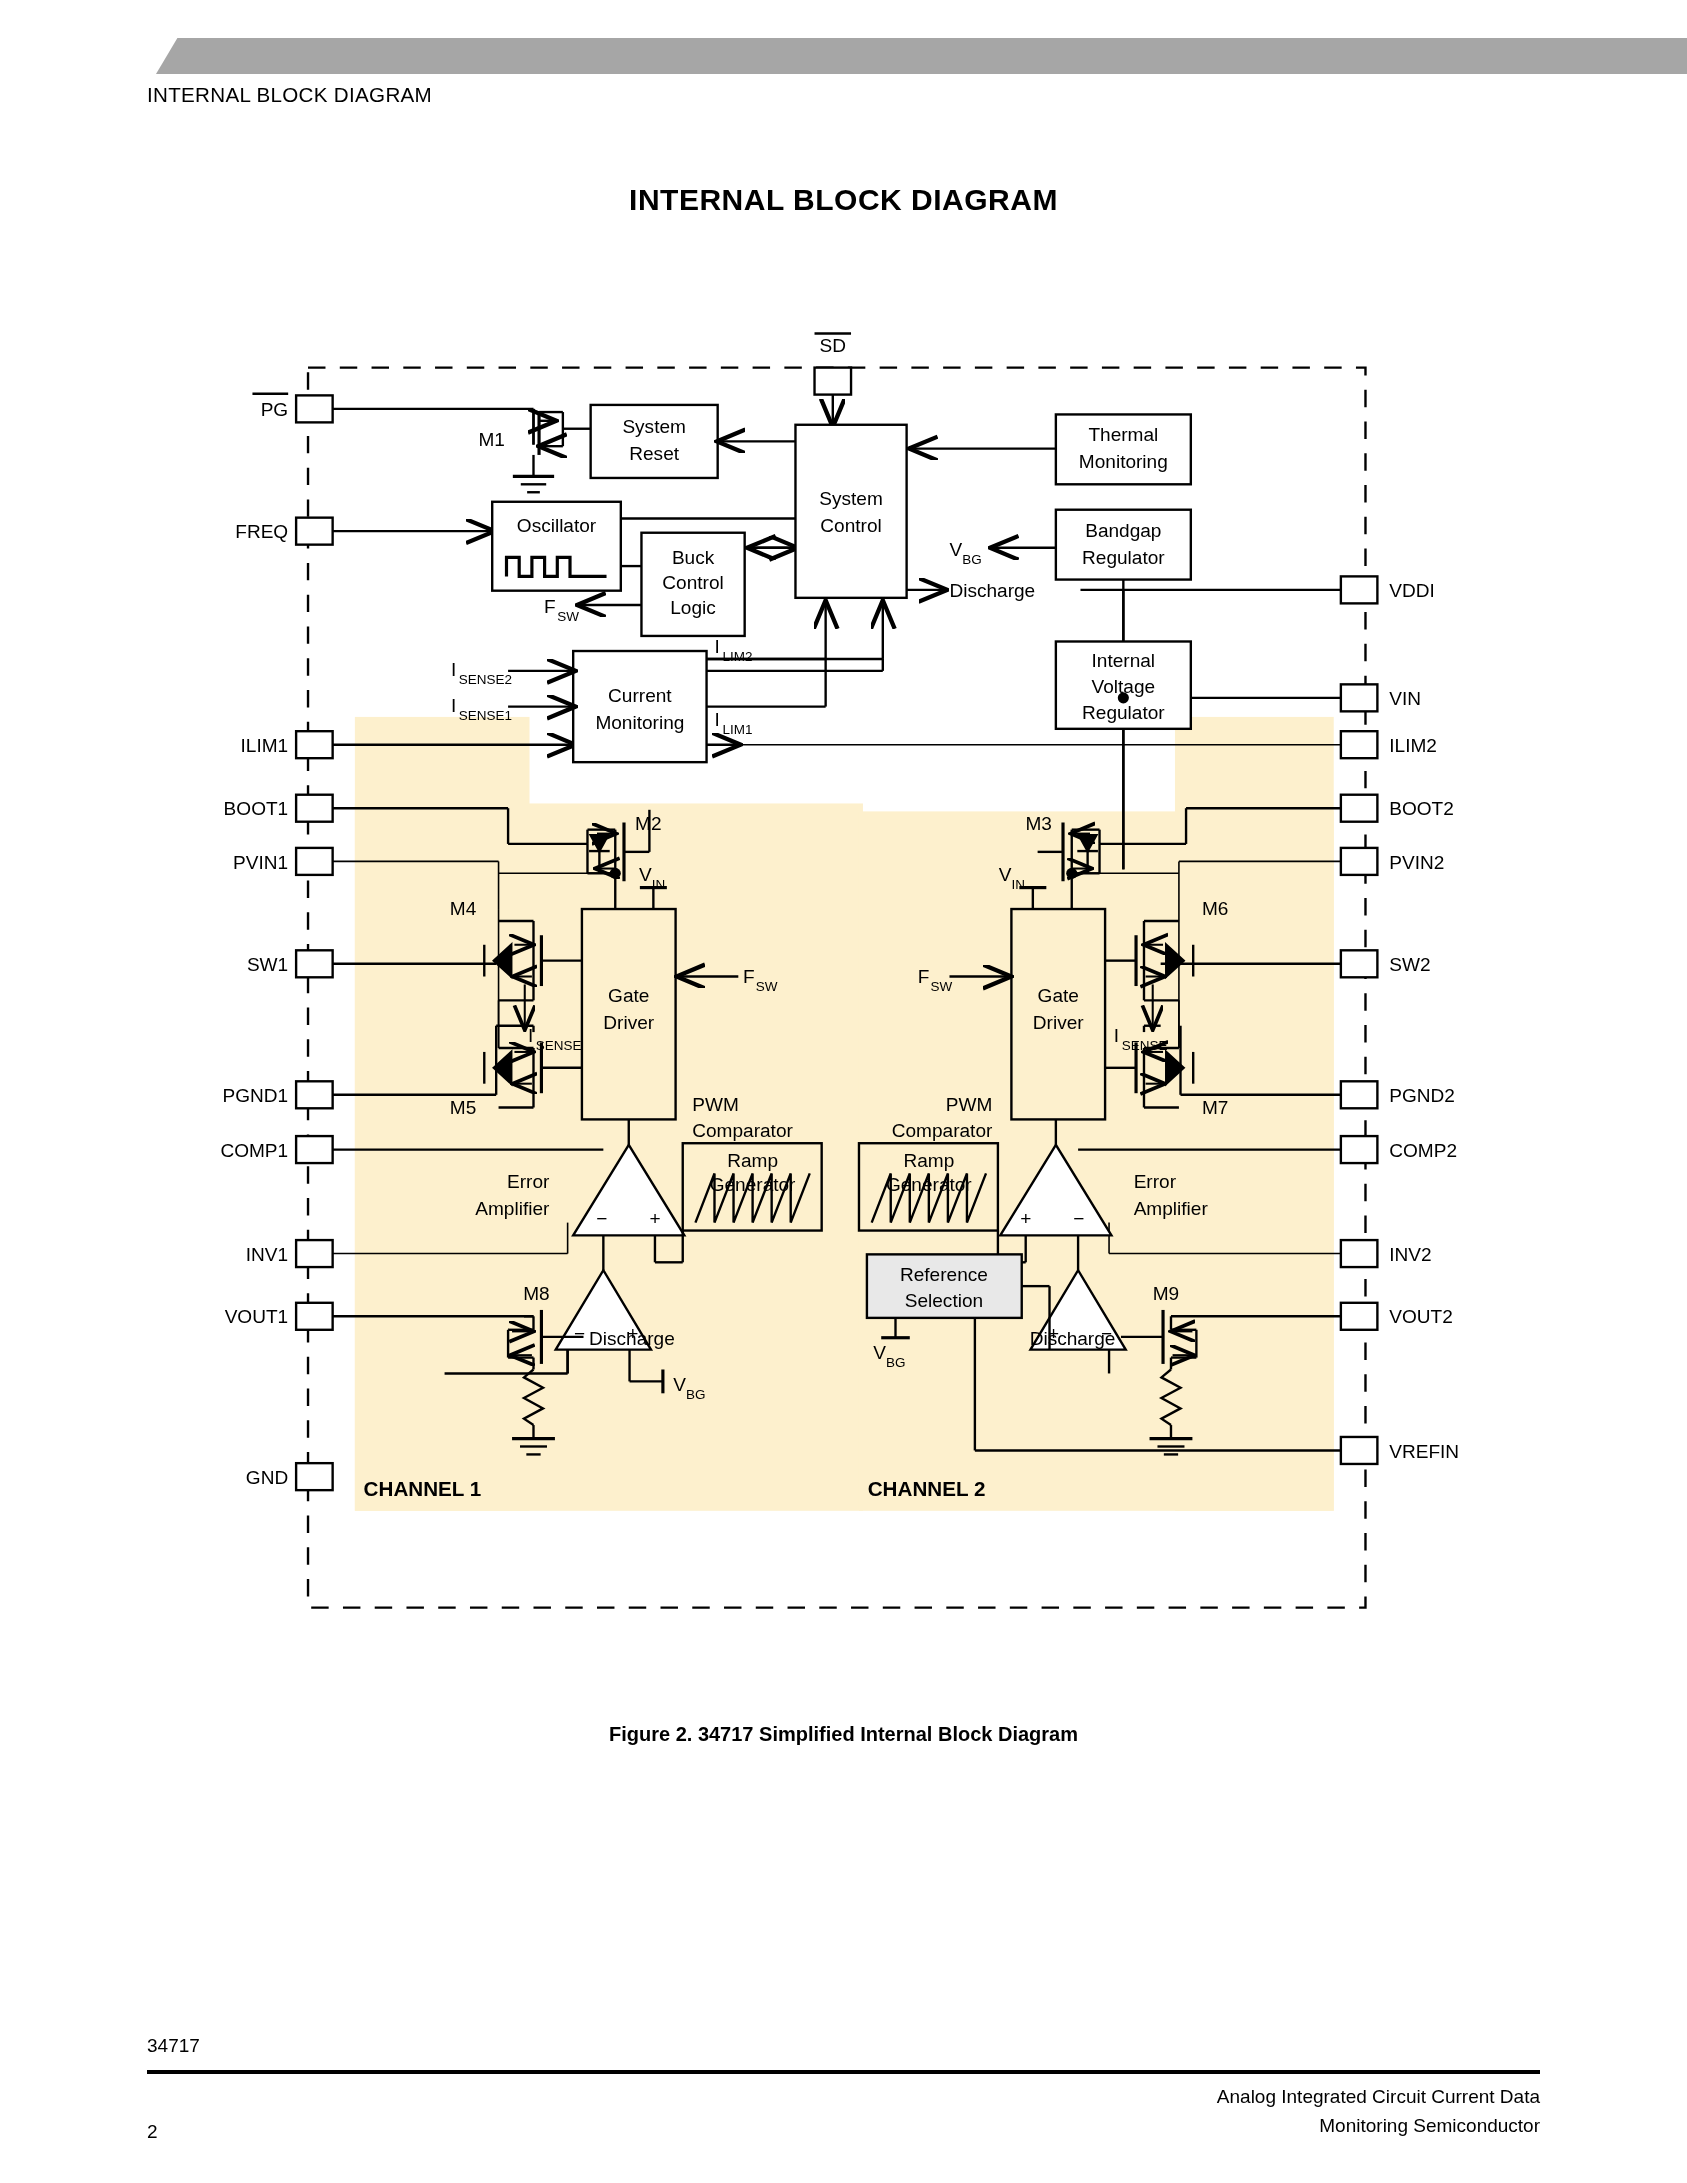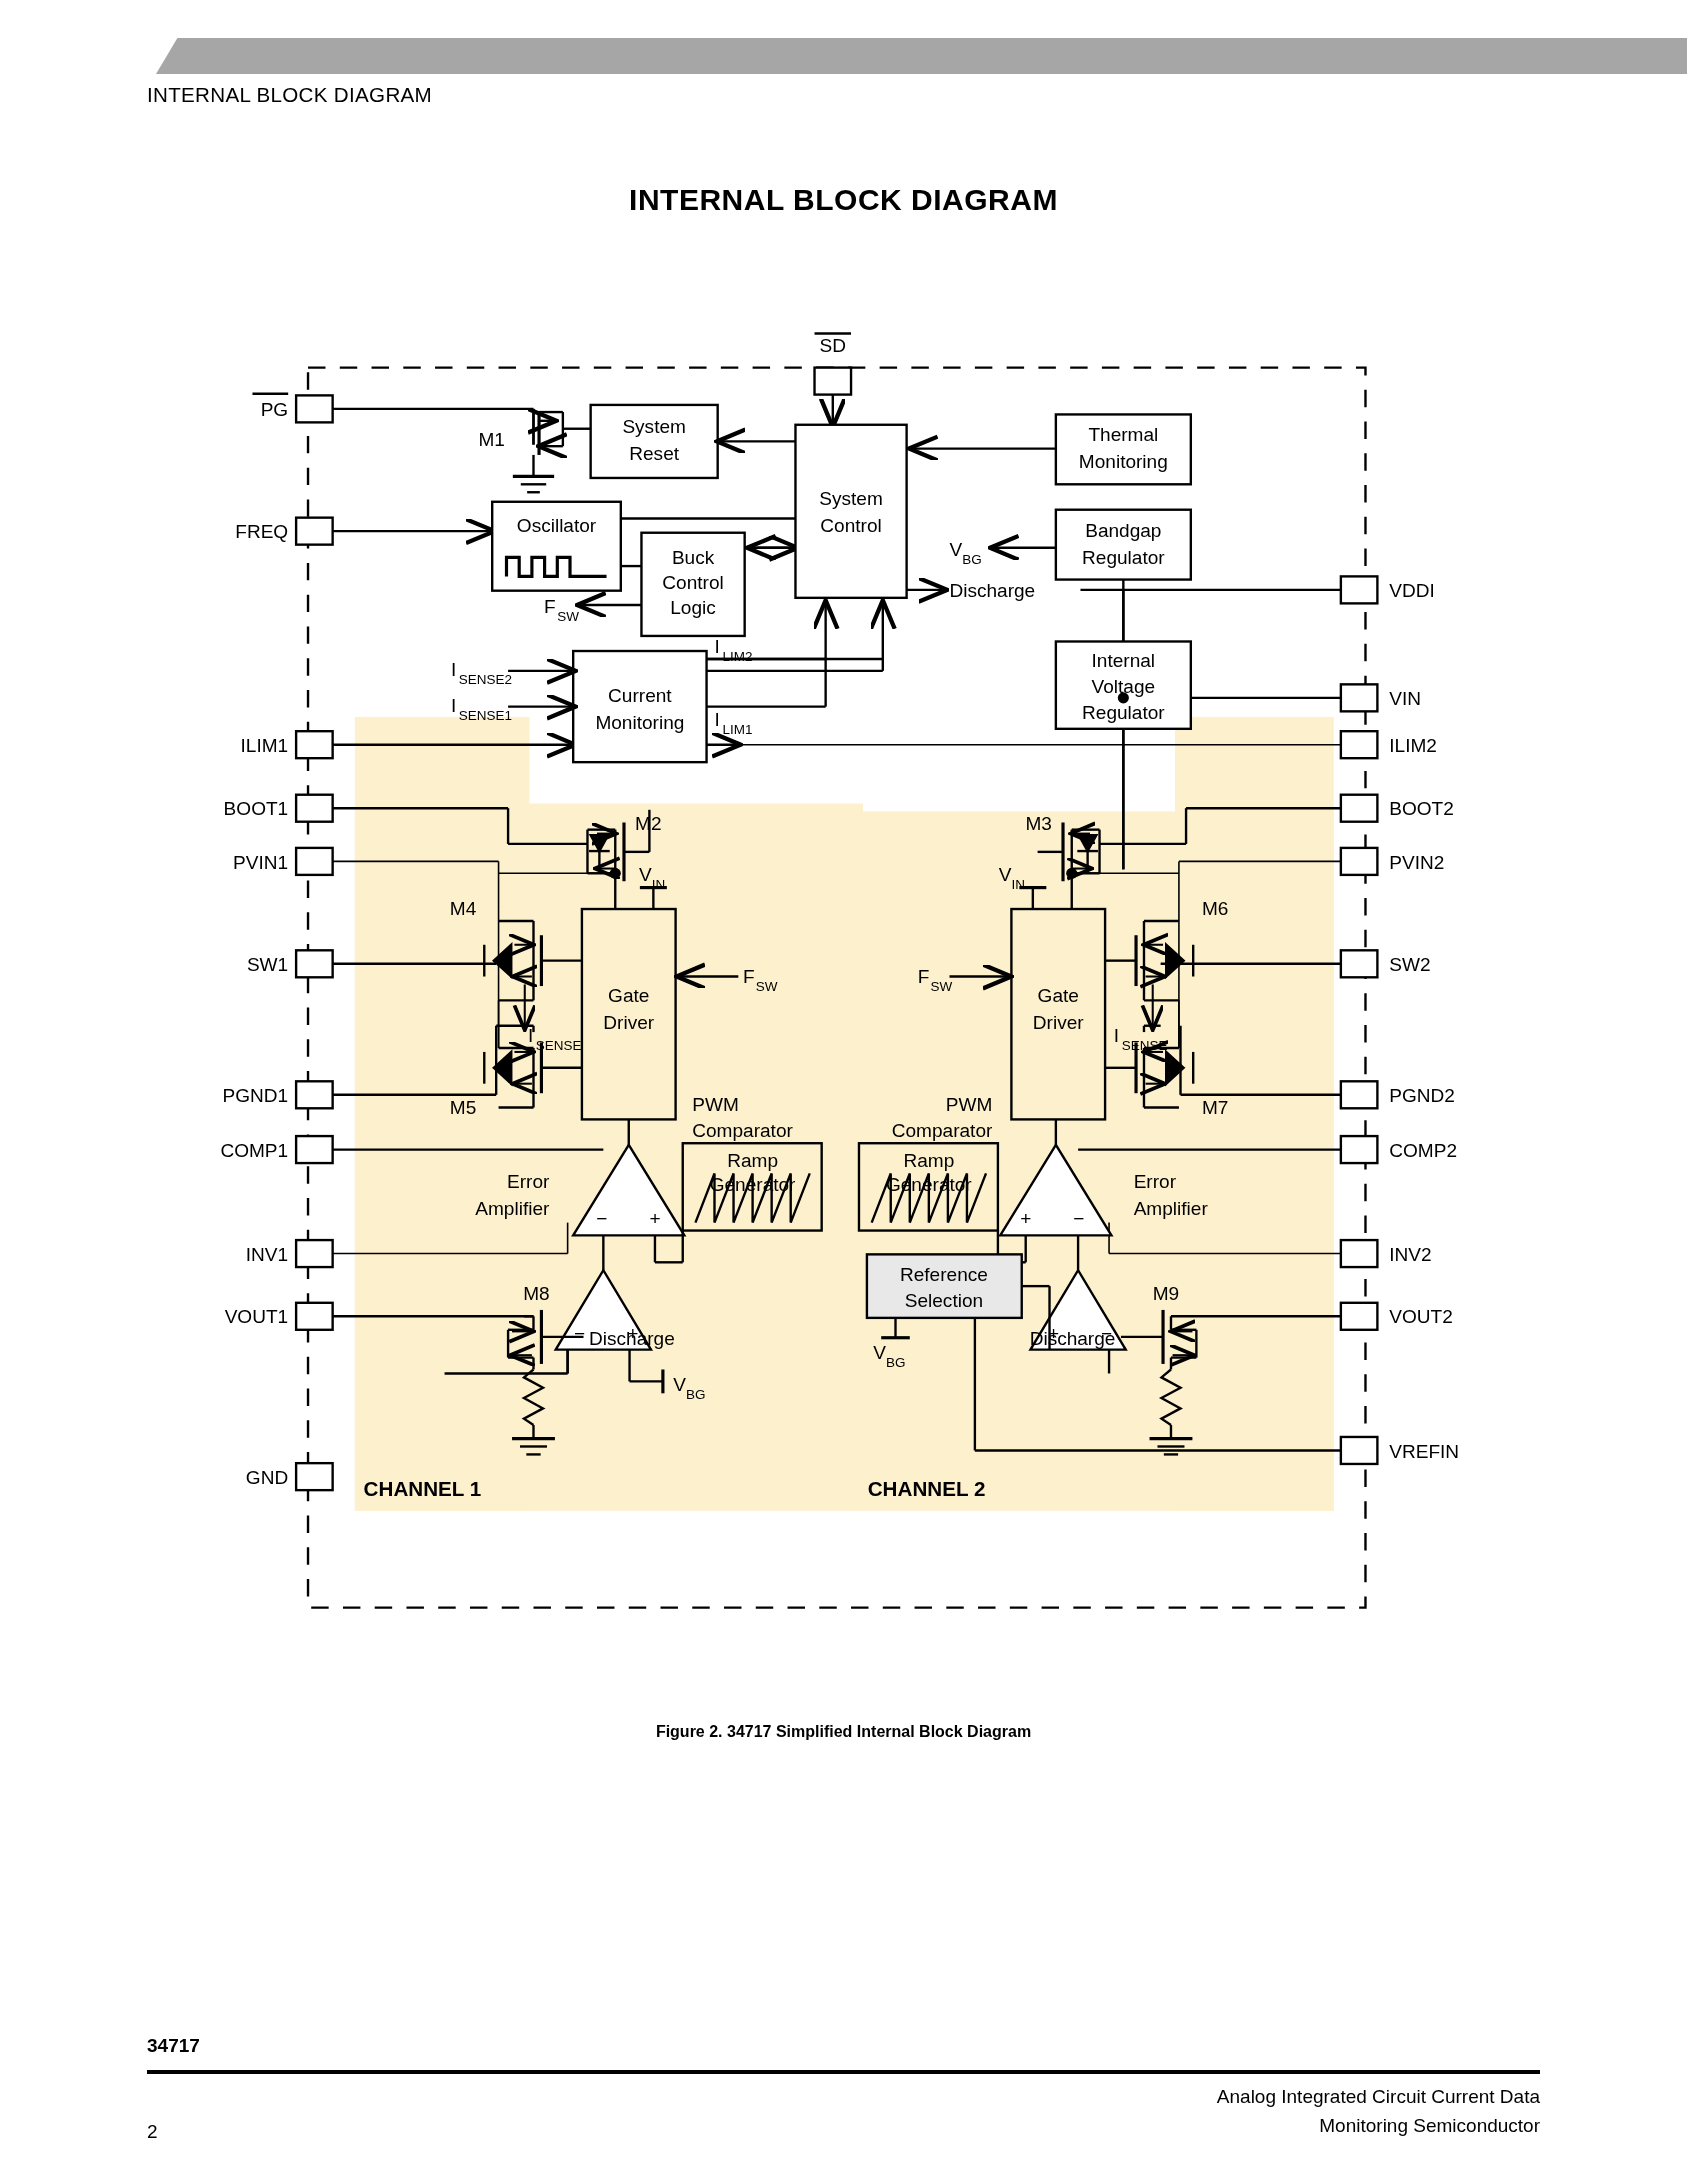--- a/index.html
+++ b/index.html
@@ -8,22 +8,22 @@
 
   
   #banner{position:absolute;left:0;top:38px;width:1687px;height:36px;overflow:hidden;}
   #banner .bar{position:absolute;left:156px;top:0;width:1532px;height:36px;background:#a6a6a6;
        -webkit-clip-path:polygon(21.4px 0,100% 0,100% 100%,0 100%);
        clip-path:polygon(21.4px 0,100% 0,100% 100%,0 100%);}
   #hdr-label{position:absolute;left:147px;top:83px;font-size:20.6px;letter-spacing:0.3px;}
   #page-title{position:absolute;left:0;top:183px;width:1687px;text-align:center;
        font-size:30px;font-weight:bold;letter-spacing:0.5px;}
   #fig-caption{position:absolute;left:0;top:1723px;width:1687px;text-align:center;
-       font-size:16px;font-weight:bold;}
-  #foot-part{position:absolute;left:147px;top:2035px;font-size:19px;font-weight:bold;}
+       font-size:20px;font-weight:bold;}
+  #foot-part{position:absolute;left:147px;top:2035px;font-size:19px;font-weight:normal;}
   #foot-rule{position:absolute;left:147px;top:2070px;width:1393px;height:4px;background:#000;}
   #foot-pageno{position:absolute;left:147px;top:2121px;font-size:19px;}
   #foot-right{position:absolute;right:147px;top:2082px;text-align:right;font-size:19px;line-height:29px;}
 
   
   #diagram{position:absolute;left:0;top:0;width:1687px;height:2183px;}
   svg{position:absolute;left:0;top:0;}
 
   .dtext{font-family:"Liberation Sans","DejaVu Sans",sans-serif;font-size:24px;fill:#000;}
   .dtext.sm{font-size:17px;}

